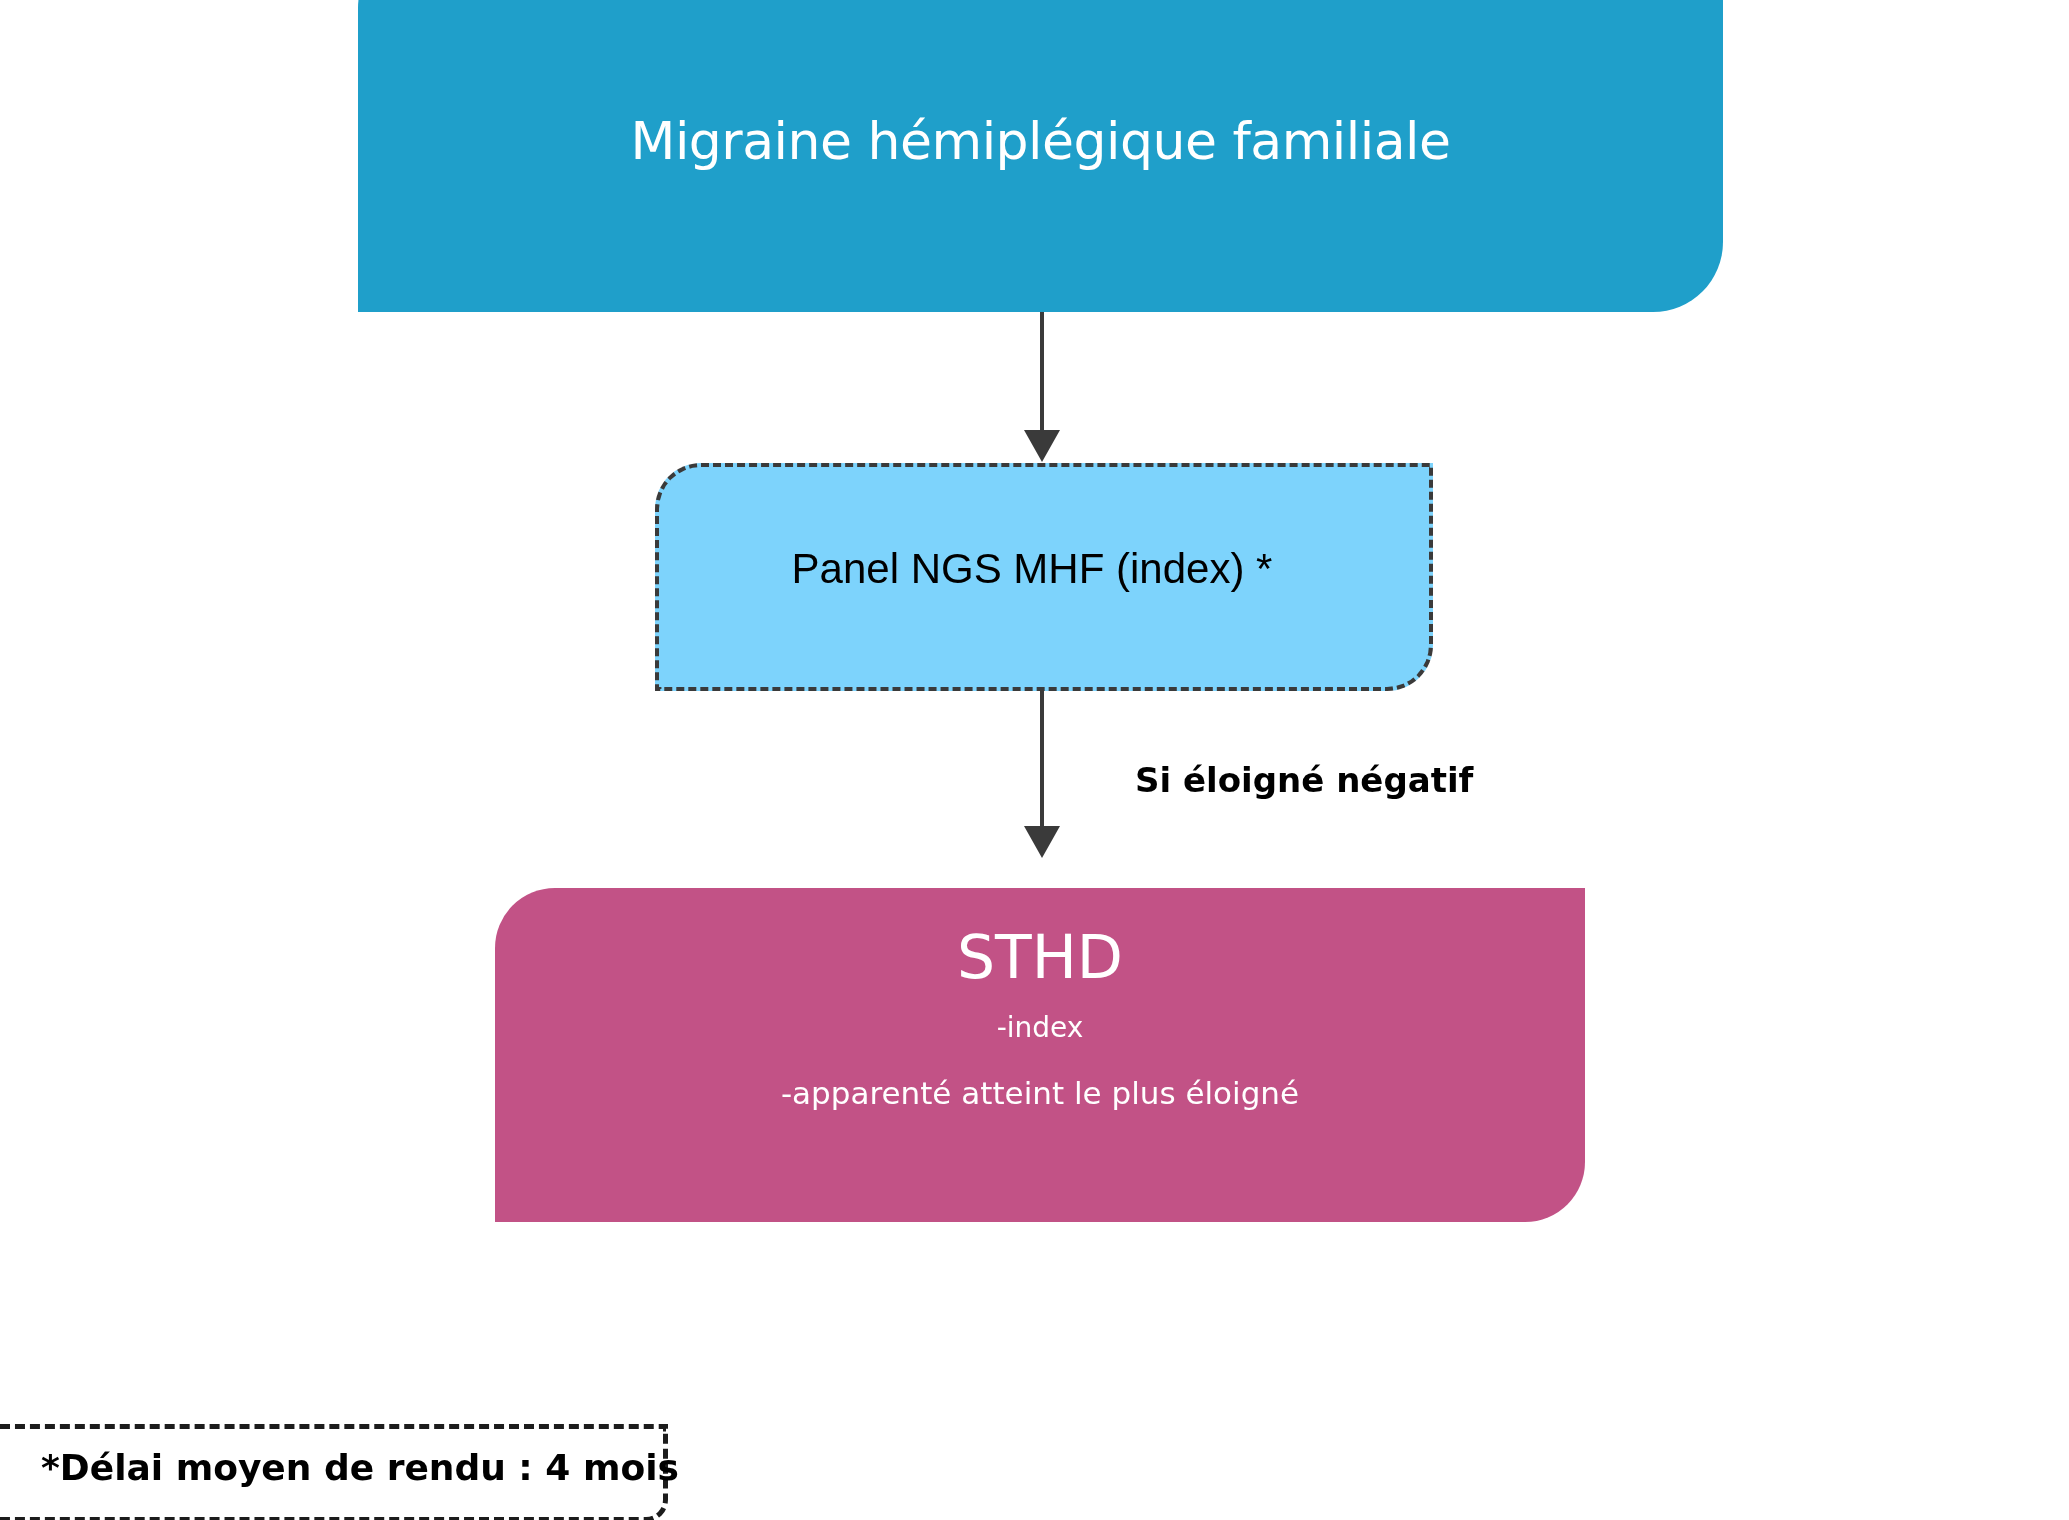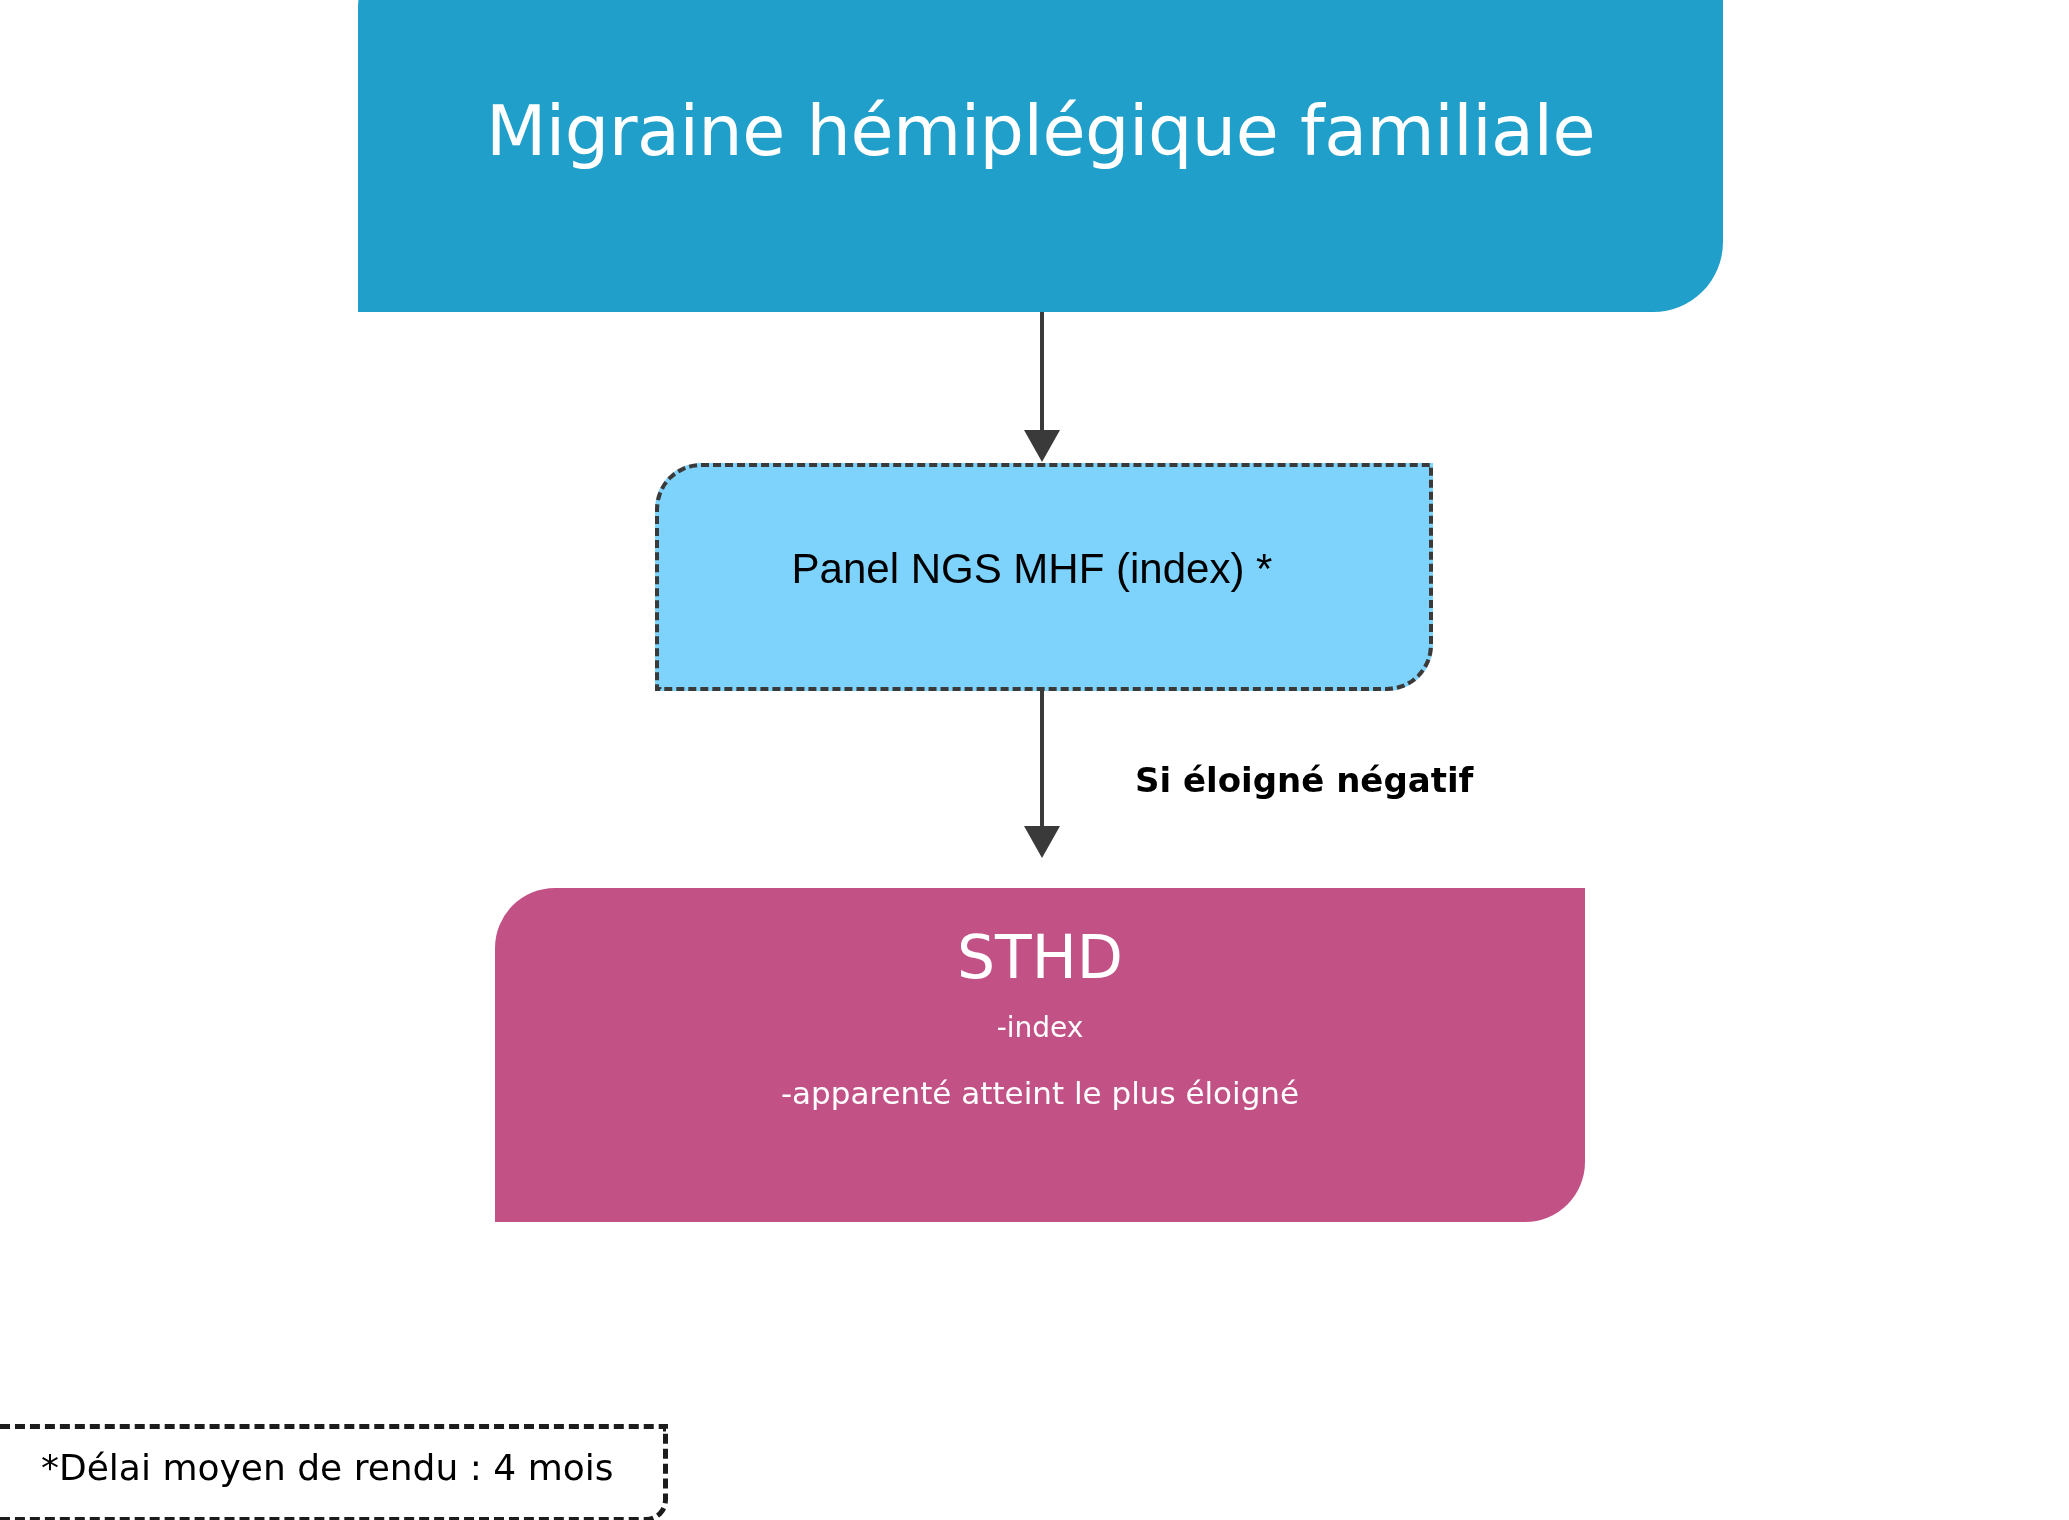--- a/index.html
+++ b/index.html
@@ -30,21 +30,21 @@
     box-sizing: border-box;
   }
   .blue-box-label {
     position: absolute;
     left: 0;
     right: 0;
     bottom: 142px;
     text-align: center;
     color: #ffffff;
     font-family: "DejaVu Sans", sans-serif;
-    font-size: 70px;
+    font-size: 52px;
     font-weight: 400;
     line-height: 1.1;
     letter-spacing: -0.5px;
     white-space: nowrap;
   }
 
   
   .arrow {
     position: absolute;
   }
@@ -167,21 +167,21 @@
     box-sizing: border-box;
     background: #ffffff;
   }
   .footnote-label {
     position: absolute;
     left: 58px;
     top: 18px;
     color: #000000;
     font-family: "DejaVu Sans", sans-serif;
     font-size: 36px;
-    font-weight: 400;
+    font-weight: 700;
     white-space: nowrap;
   }
 </style>
 </head>
 <body>
 
 <div id="canvas">
 
   <div class="blue-box">
     <div class="blue-box-label">Migraine hémiplégique familiale</div>

